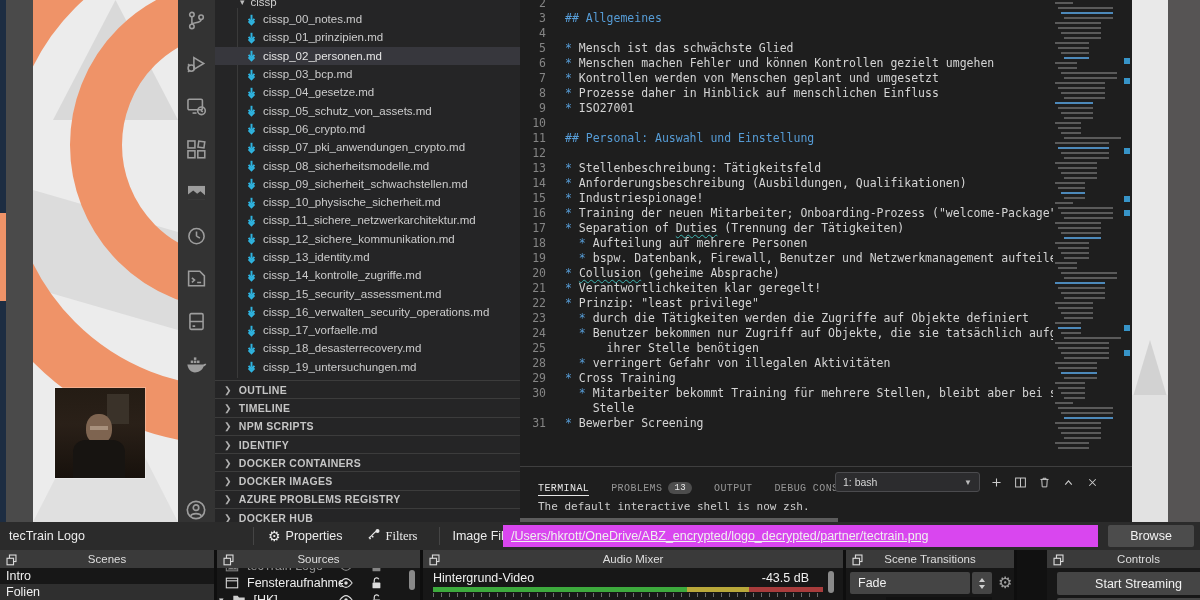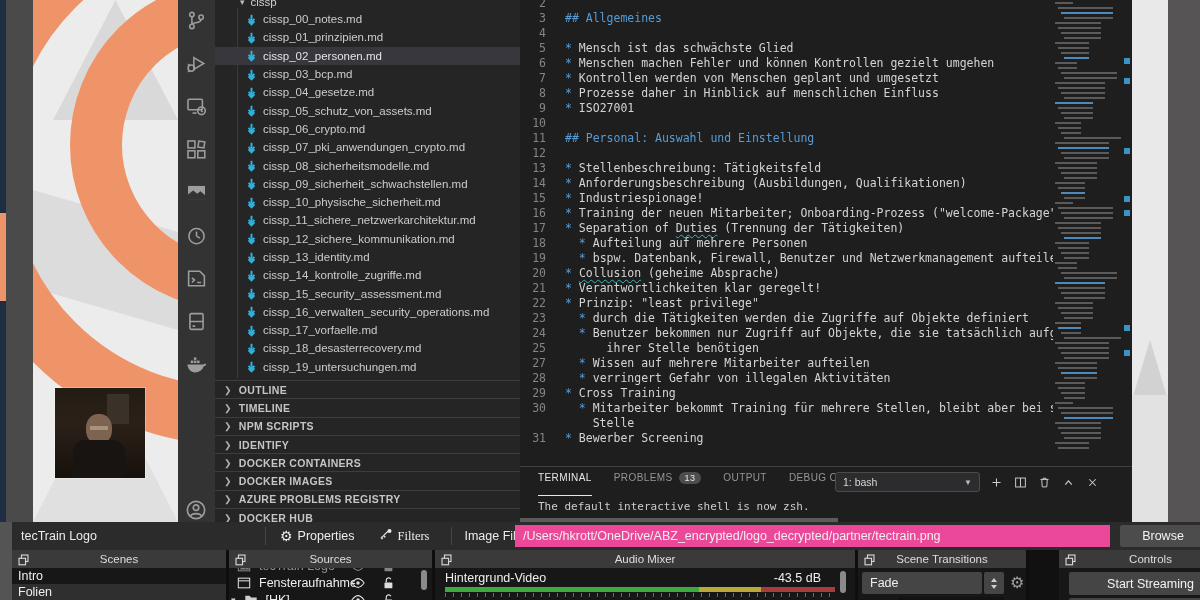--- a/index.html
+++ b/index.html
@@ -63,40 +63,40 @@
   .ed-line .head { color:#569cd6; font-weight:normal; }
   .sq { text-decoration:underline; text-decoration-style:wavy; text-decoration-color:#3fb6b2; text-decoration-thickness:1px; text-underline-offset:2px; }
   #minimap { position:absolute; left:533px; top:0; width:69px; height:466px; background:#1e1e1e; }
   .mm-line { position:absolute; height:2px; }
   #ov-ruler { position:absolute; left:602px; top:0; width:10px; height:466px; }
   .ov-mark { position:absolute; left:2px; width:6px; height:6px; background:#3794c8; }
 
   
   #term { left:342px; top:466px; width:612px; height:56px; background:#1e1e1e; border-top:1px solid #3f3f3f; }
   #term-tabs { position:absolute; left:18px; top:5px; display:flex; align-items:center; height:22px; }
-  .t-tab { font-size:10px; letter-spacing:.4px; color:#969696; margin-right:22px; position:relative; display:flex; align-items:flex-start; height:22px; }
+  .t-tab { font-size:10px; letter-spacing:.4px; color:#969696; margin-right:22px; position:relative; display:flex; align-items:flex-end; height:22px;font-family:Liberation Mono, monospace; }
   .t-tab.active { color:#e7e7e7; }
   .t-tab.active::after { content:""; position:absolute; left:0; right:0; bottom:-2px; height:1px; background:#e7e7e7; }
   .t-badge { margin-left:6px; background:#4d4d4d; color:#eaeaea; border-radius:8px; font-size:9px; padding:1px 6px; }
   #term-shell { position:absolute; left:315px; top:5px; width:145px; height:20px; background:#2c2c2e; border:1px solid #4b4b4e; border-radius:3px; color:#d6d6d6; font-size:10.5px; display:flex; align-items:center; padding:0 7px; }
   #term-shell .dd { margin-left:auto; font-size:8px; color:#bbbbbb; }
   #term-actions { position:absolute; left:470px; top:5px; display:flex; align-items:center; height:20px; gap:11px; }
   .t-act svg { width:13px; height:13px; display:block; }
   #term-out { position:absolute; left:18px; top:33px; font-family:"DejaVu Sans Mono",monospace; font-size:11px; color:#cccccc; white-space:pre; }
   #term-hscroll { position:absolute; left:0; top:51px; width:318px; height:4px; background:#5c5c5c; }
 
   
-  #obs { left:0; top:522px; width:1104px; height:78px; background:#111111;margin-left:12px; }
+  #obs { left:0; top:522px; width:1104px; height:78px; background:#111111; }
   #props-row { position:absolute; left:0; top:0; width:1200px; height:28px; background:#2b2b2b; display:flex; align-items:center; color:#ececec; font-size:12.5px; }
   #props-row .src-lbl { margin-left:9px; }
   .vdiv { width:1px; height:18px; background:#454545; }
   #props-row .gear { font-size:14px; margin-right:5px; }
   #props-row .grp { display:flex; align-items:center; }
   #filters-ic svg { width:14px; height:14px; margin-right:5px; }
-  #img-field { position:absolute; left:503px; top:3px; width:595px; height:22px; background:#ec4899; color:#f0f0f0; font-size:12.5px; display:flex; align-items:center; padding-left:8px; white-space:nowrap; overflow:hidden; }
+  #img-field { position:absolute; left:503px; top:3px; width:595px; height:22px; background:#d946ef; color:#f0f0f0; font-size:12.5px; display:flex; align-items:center; padding-left:8px; white-space:nowrap; overflow:hidden;text-decoration:underline; }
   #browse-btn { position:absolute; left:1108px; top:3px; width:86px; height:22px; background:#4c4c4c; border-radius:2px; color:#f2f2f2; font-size:12.5px; display:flex; align-items:center; justify-content:center; }
 
   .panel { position:absolute; top:28px; height:50px; background:#171717; }
   .p-head { height:18px; background:#3a3a3a; display:flex; align-items:center; color:#dedede; font-size:11.5px; }
   .p-head .pop { margin-left:5px; width:13px; height:13px; }
   .p-head .pop svg { width:13px; height:13px; display:block; }
   .p-head .pt { flex:1; text-align:center; margin-right:18px; }
   .p-body { position:relative; height:32px; overflow:hidden; }
 
   #p-scenes { left:0; width:214px; }
@@ -508,21 +508,20 @@
         <div class="ed-line"><span class="num">16</span><span class="body"><span class="mark">*</span> Training der neuen Mitarbeiter; Onboarding-Prozess ("welcome-Package")</span></div>
         <div class="ed-line"><span class="num">17</span><span class="body"><span class="mark">*</span> Separation of <span class="sq">Duties</span> (Trennung der Tätigkeiten)</span></div>
         <div class="ed-line"><span class="num">18</span><span class="body">  <span class="mark">*</span> Aufteilung auf mehrere Personen</span></div>
         <div class="ed-line"><span class="num">19</span><span class="body">  <span class="mark">*</span> bspw. Datenbank, Firewall, Benutzer und Netzwerkmanagement aufteilen!</span></div>
         <div class="ed-line"><span class="num">20</span><span class="body"><span class="mark">*</span> <span class="sq">Collusion</span> (geheime Absprache)</span></div>
         <div class="ed-line"><span class="num">21</span><span class="body"><span class="mark">*</span> Verantwortlichkeiten klar geregelt!</span></div>
         <div class="ed-line"><span class="num">22</span><span class="body"><span class="mark">*</span> Prinzip: "least privilege"</span></div>
         <div class="ed-line"><span class="num">23</span><span class="body">  <span class="mark">*</span> durch die Tätigkeiten werden die Zugriffe auf Objekte definiert</span></div>
         <div class="ed-line"><span class="num">24</span><span class="body">  <span class="mark">*</span> Benutzer bekommen nur Zugriff auf Objekte, die sie tatsächlich aufgrund</span></div>
         <div class="ed-line"><span class="num">25</span><span class="body">      ihrer Stelle benötigen</span></div>
-        <div class="ed-line"><span class="num">27</span><span class="body">  <span class="mark">*</span> Wissen auf mehrere Mitarbeiter aufteilen</span></div>
         <div class="ed-line"><span class="num">28</span><span class="body">  <span class="mark">*</span> verringert Gefahr von illegalen Aktivitäten</span></div>
         <div class="ed-line"><span class="num">29</span><span class="body"><span class="mark">*</span> Cross Training</span></div>
         <div class="ed-line"><span class="num">30</span><span class="body">  <span class="mark">*</span> Mitarbeiter bekommt Training für mehrere Stellen, bleibt aber bei seiner</span></div>
         <div class="ed-line"><span class="num"></span><span class="body">    Stelle</span></div>
         <div class="ed-line"><span class="num">31</span><span class="body"><span class="mark">*</span> Bewerber Screening</span></div>
       </div>
     <div id="minimap">
         <div class="mm-line" style="top: 2px; left: 2px; width: 18px; background: rgba(190, 190, 190, 0.38);"></div>
         <div class="mm-line" style="top: 7px; left: 5px; width: 55px; background: rgba(190, 190, 190, 0.38);"></div>
         <div class="mm-line" style="top: 12px; left: 8px; width: 52px; background: rgba(86, 156, 214, 0.85);"></div>

